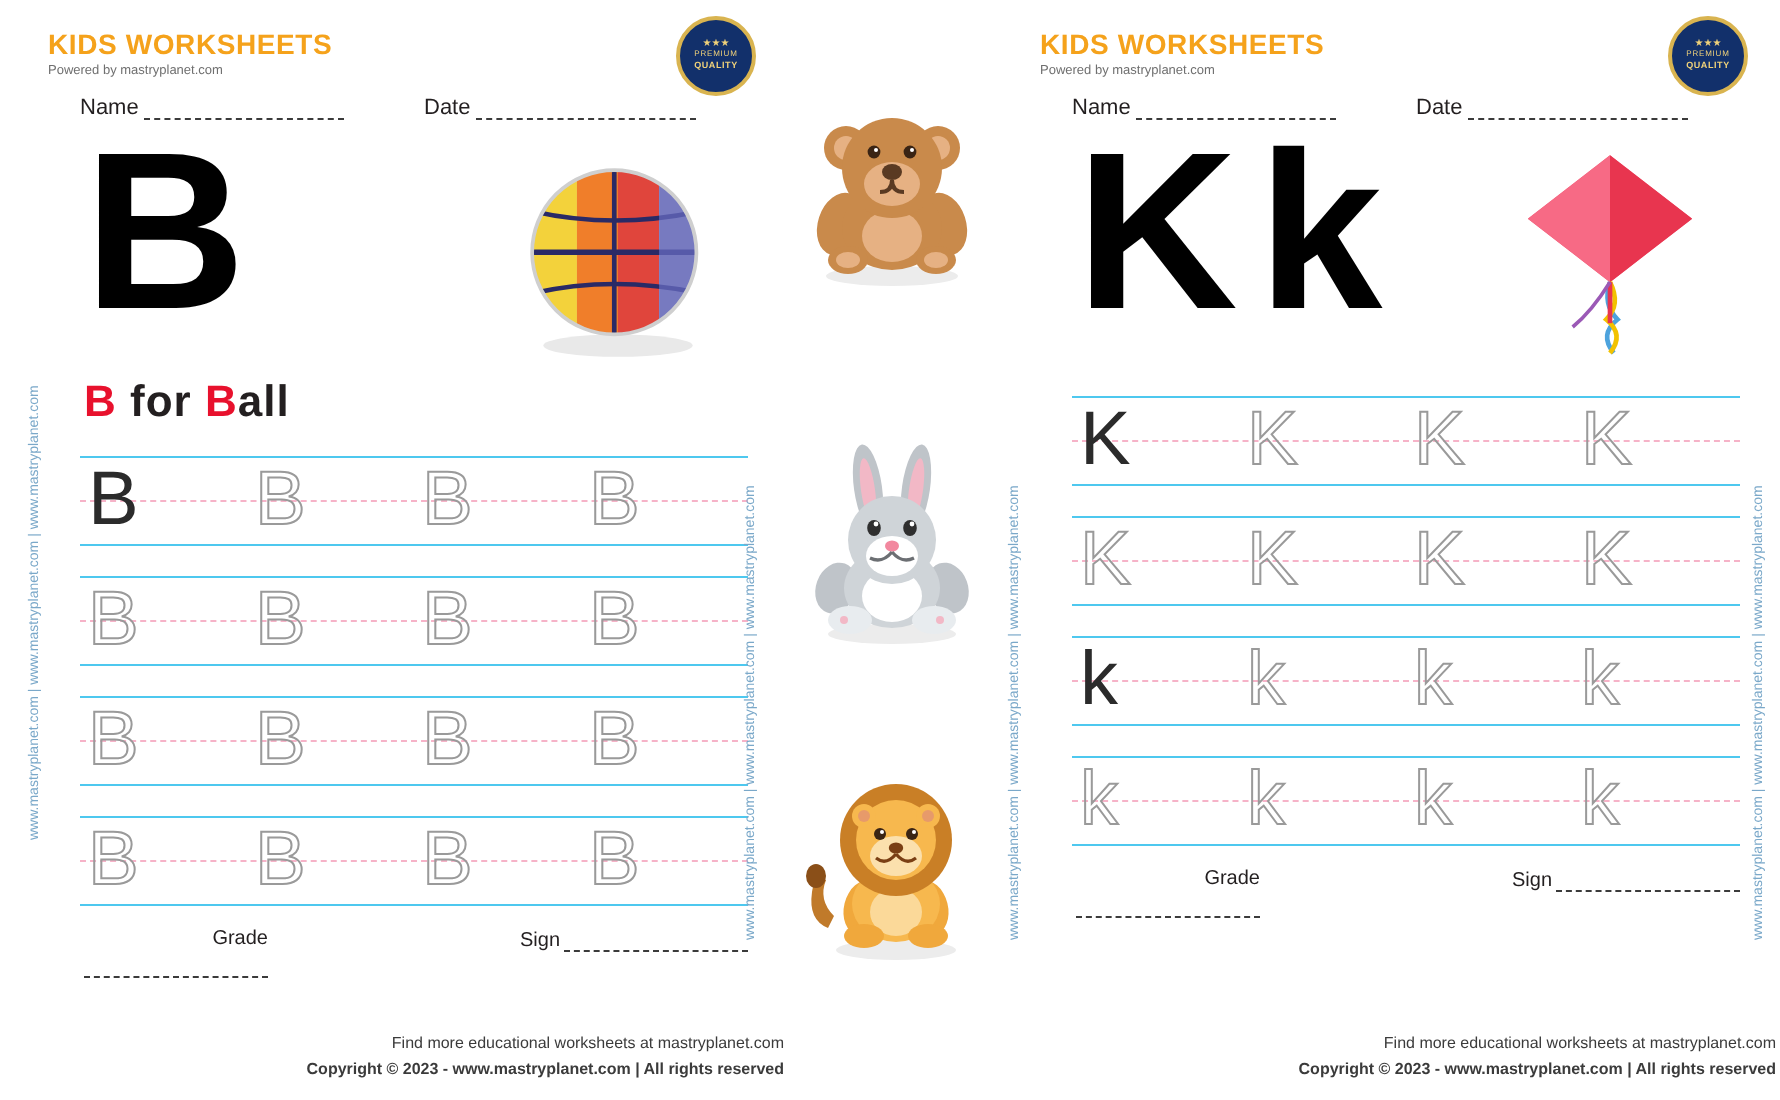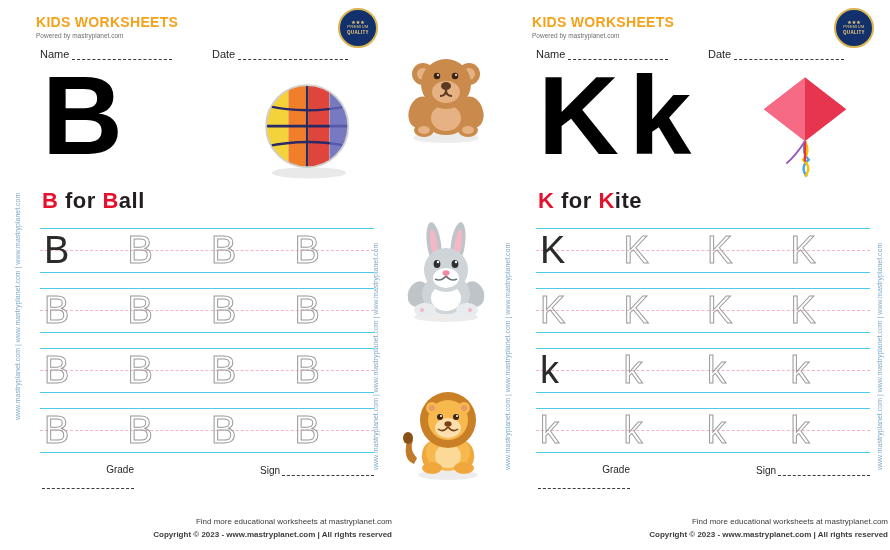--- a/index.html
+++ b/index.html
@@ -24,21 +24,21 @@
   .page-left { left: 12px; }
   .page-right { left: 508px; }
 
   
   .wsheader {
     position: relative;
     height: 46px;
   }
   .brand {
     position: absolute;
-    left: 24px;
+    left: 12px;
     top: 14px;
   }
   .brand-title {
     font-size: 14px;
     font-weight: bold;
     color: #f5a21b;
     letter-spacing: 0.3px;
     white-space: nowrap;
   }
   .brand-sub {
@@ -497,23 +497,20 @@
         <polygon points="60,6 104,40 60,74" fill="#e8354f"></polygon>
         <polygon points="60,6 60,74 16,40" fill="#f76a85"></polygon>
         <path d="M60 74 q-4 12 4 20 q-10 8 -2 18" stroke="#4da3dd" stroke-width="2.5" fill="none"></path>
         <path d="M60 74 q6 12 -2 20 q10 8 2 18" stroke="#f2c200" stroke-width="2.5" fill="none"></path>
         <path d="M60 74 q0 14 0 22" stroke="#e8354f" stroke-width="2.5" fill="none"></path>
         <path d="M60 74 q-10 16 -20 24" stroke="#9b59b6" stroke-width="2" fill="none"></path>
       </svg>
     </div>
   </div>
 
-  <div class="caption">
-    <span class="hl">K</span><span> for </span><span class="hl">K</span><span>ite</span>
-  </div>
 
   <div class="rows">
     <div class="trace-row">
       <div class="rule top"></div>
       <div class="rule mid middle"></div>
       <div class="rule bottom"></div>
       <div class="glyphs">
         <div class="glyph solid">K</div>
         <div class="glyph ghost">K</div>
         <div class="glyph ghost">K</div>

